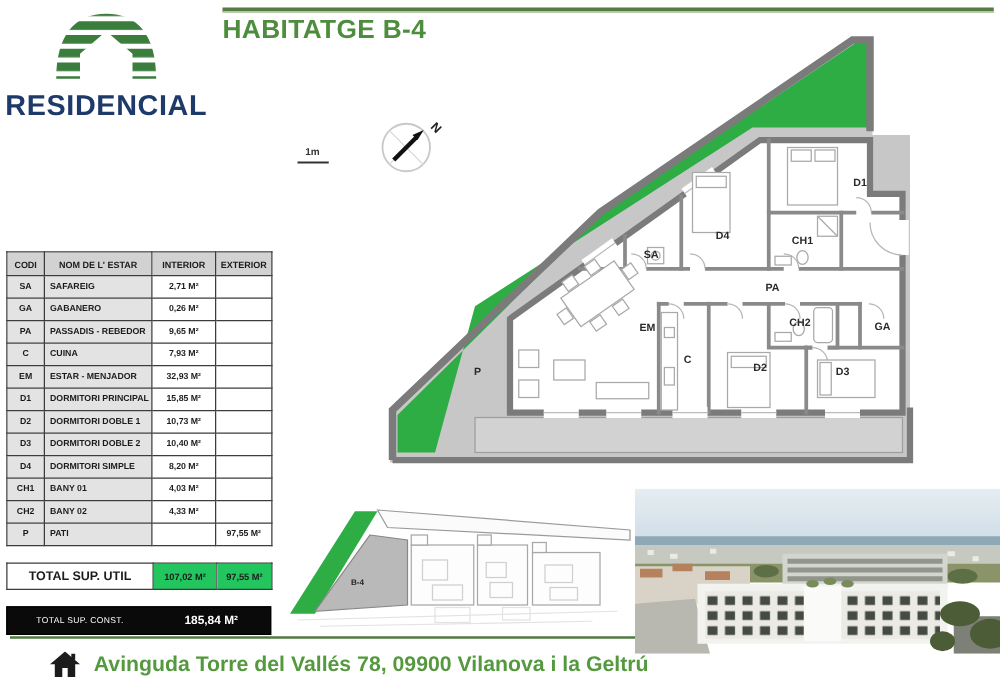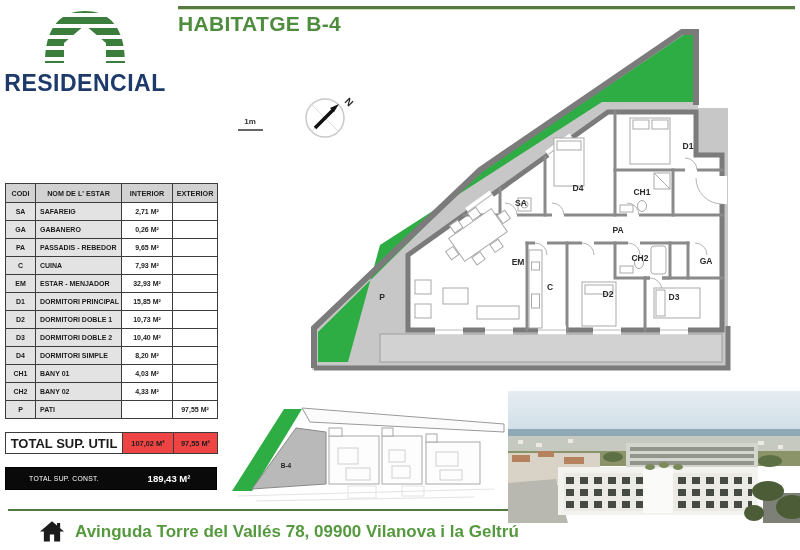--- a/index.html
+++ b/index.html
@@ -7,31 +7,31 @@
        font-family:"Liberation Sans", sans-serif;}
   
   .logo{position:absolute;left:4px;top:6px;width:162px;text-align:center;color:#1e3a6a;}
   .logo .l1{font-size:23px;font-weight:800;letter-spacing:.5px;margin-top:2px;}
   .logo .l2{font-size:21px;font-weight:800;letter-spacing:1.5px;margin-top:-3px;}
   .logo .city{font-size:13px;margin-top:1px;}
   .hline{position:absolute;left:178px;top:6px;width:617px;height:3px;background:#567b42;border-bottom:1px solid #cfe0b8;}
   .title{position:absolute;left:178px;top:12px;font-size:21px;font-weight:800;color:#4e8c3e;letter-spacing:.3px;}
   
   .tblwrap{position:absolute;left:5px;top:183px;width:212px;}
-  table{border-collapse:collapse;width:212px;table-layout:fixed;}
+  table{border-collapse:collapse;width:212px;table-layout:fixed;margin-top:18px;}
   th,td{border:1px solid #3c3c3c;font-size:7px;padding:0;height:17px;text-align:center;color:#1b1b1b;overflow:hidden;white-space:nowrap;}
   th{background:#d2d2d2;font-size:7.2px;font-weight:700;height:18px;}
   col.c-code{width:30px;}col.c-name{width:86px;}col.c-int{width:51px;}col.c-ext{width:45px;}
   td.code{background:#e3e3e3;font-weight:700;}
   td.name{background:#e3e3e3;text-align:left;padding-left:4px;font-weight:600;}
   td.interior,td.exterior{background:#ffffff;font-weight:600;}
   .totutil{margin-top:13px;}
   .totutil td{height:20px;font-weight:700;}
-  .totutil .lbl{background:#fff;font-size:13px;}
-  .totutil .val{background:#ef4444;font-size:7.4px;}
+  .totutil .lbl{background:#fff;font-size:10px;}
+  .totutil .val{background:#22c55e;font-size:7.4px;}
   .totconst{margin-top:13px;height:21px;background:#0a0a0a;display:flex;align-items:center;border:1px solid #000;}
   .totconst .lbl{width:116px;text-align:center;color:#fff;font-size:6.8px;letter-spacing:.3px;}
   .totconst .val{flex:1;text-align:center;color:#fff;font-size:9.5px;font-weight:700;}
   
   .plan{position:absolute;left:230px;top:10px;width:570px;height:390px;}
   .siteplan{position:absolute;left:226px;top:396px;width:282px;height:112px;}
   .photo{position:absolute;left:508px;top:391px;width:292px;height:132px;z-index:3;}
   .fline{position:absolute;left:8px;top:509px;width:787px;height:2px;background:#4f7a42;z-index:1;}
   .footer{position:absolute;left:40px;top:521px;display:flex;align-items:center;gap:11px;z-index:2;}
   .footer .addr{font-size:17px;font-weight:700;color:#55993f;}
@@ -157,21 +157,21 @@
         <tr>
       <td class="lbl">TOTAL SUP. UTIL</td>
       <td class="val">107,02 M²</td>
       <td class="val">97,55 M²</td>
     </tr>
   </tbody>
     </table>
 
   <div class="totconst">
     <span class="lbl">TOTAL SUP. CONST.</span>
-    <span class="val">189,43 M²</span>
+    <span class="val">185,84 M²</span>
   </div>
 </div>
 
 <svg class="plan" viewBox="0 0 570 390">
 
   <g>
     <text x="20" y="114" font-size="8" font-weight="bold" fill="#333" text-anchor="middle">1m</text>
     <line x1="8" y1="120" x2="33" y2="120" stroke="#333" stroke-width="1.5"></line>
   </g>
 

